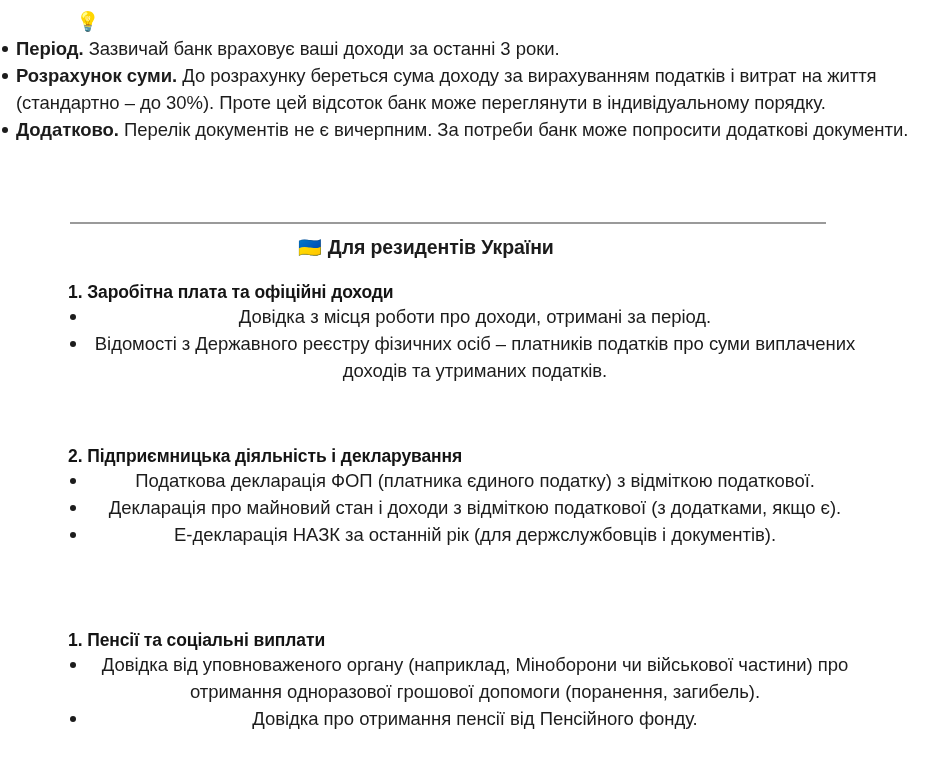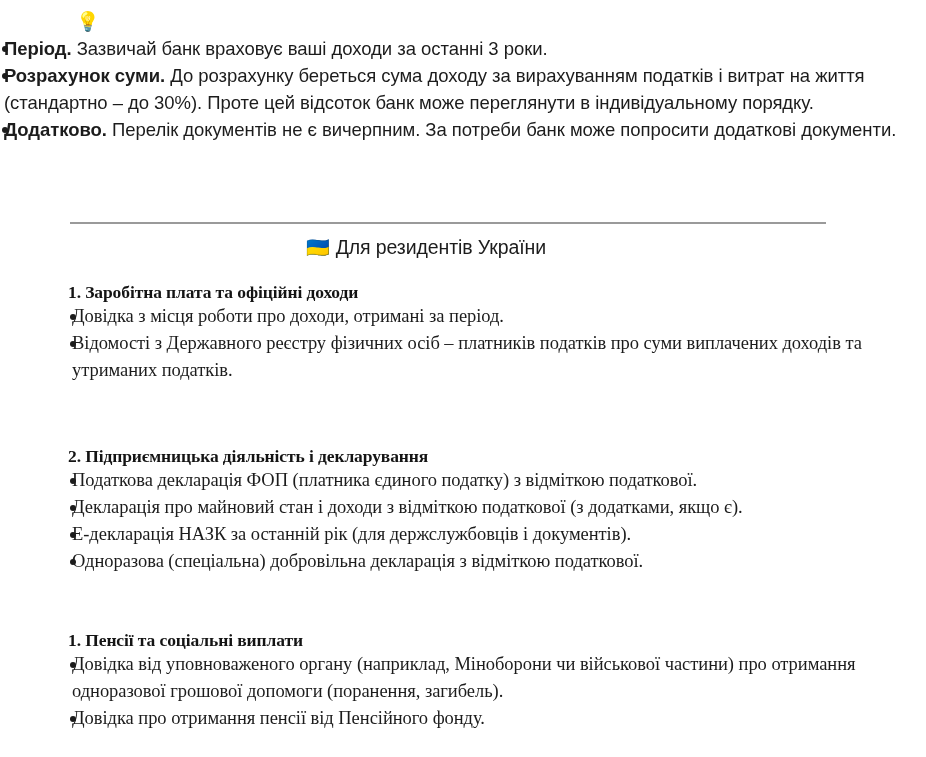--- a/index.html
+++ b/index.html
@@ -45,21 +45,21 @@
     white-space: nowrap;
   }
 
   ul.bullets {
     list-style: none;
     margin: 0;
     padding: 0;
   }
   ul.bullets > li {
     position: relative;
-    padding-left: 4px;
+    padding-left: 16px;
     font-size: 18.5px;
     line-height: 27px;
     letter-spacing: -0.05px;
   }
   ul.bullets > li::before {
     content: "";
     position: absolute;
     left: 2px;
     top: 11px;
     width: 6px;
@@ -91,47 +91,47 @@
   }
 
   
   .country-heading {
     position: absolute;
     left: 0;
     top: 236px;
     width: 852px;
     text-align: center;
     font-size: 19.5px;
-    font-weight: normal;
+    font-weight: bold;
     letter-spacing: -0.1px;
     white-space: nowrap;
   }
   .country-heading .flag {
     font-size: 19px;
     margin-right: 6px;
   }
 
   
   .section {
     position: absolute;
     left: 68px;
     right: 60px;
-    font-family: Liberation Serif, serif;
   }
   .section-title {
     font-size: 17.5px;
     font-weight: bold;
     letter-spacing: -0.1px;
     white-space: nowrap;
     color: #141414;
   }
   .section-list {
     margin-top: 20px;
     padding-left: 40px;
     padding-right: 10px;
+    text-align: center;
   }
   .section-list > li {
     font-size: 18.5px;
     line-height: 27px;
   }
 
   #section-1 { top: 282px; }
   #section-2 { top: 446px; }
   #section-3 { top: 630px; }
 </style>
@@ -169,21 +169,20 @@
       <li>Відомості з Державного реєстру фізичних осіб – платників податків про суми виплачених доходів та утриманих податків.</li>
     </ul>
   </div>
 
   <div class="section" id="section-2">
     <div class="section-title">2. Підприємницька діяльність і декларування</div>
     <ul class="bullets section-list">
       <li>Податкова декларація ФОП (платника єдиного податку) з відміткою податкової.</li>
       <li>Декларація про майновий стан і доходи з відміткою податкової (з додатками, якщо є).</li>
       <li>Е-декларація НАЗК за останній рік (для держслужбовців і документів).</li>
-      <li>Одноразова (спеціальна) добровільна декларація з відміткою податкової.</li>
     </ul>
   </div>
 
   <div class="section" id="section-3">
     <div class="section-title">1. Пенсії та соціальні виплати</div>
     <ul class="bullets section-list">
       <li>Довідка від уповноваженого органу (наприклад, Міноборони чи військової частини) про отримання одноразової грошової допомоги (поранення, загибель).</li>
       <li>Довідка про отримання пенсії від Пенсійного фонду.</li>
     </ul>
   </div>

